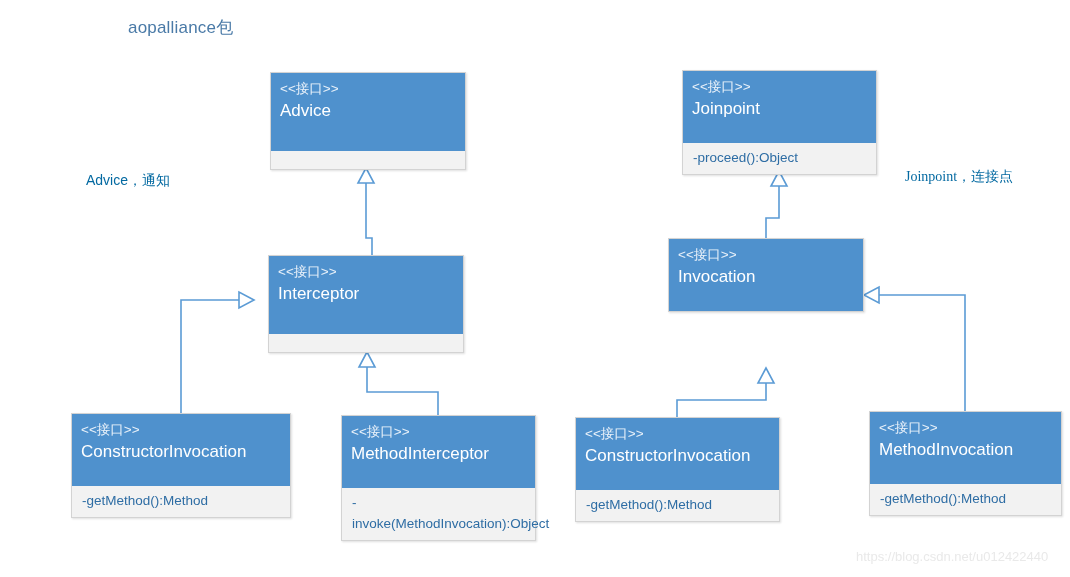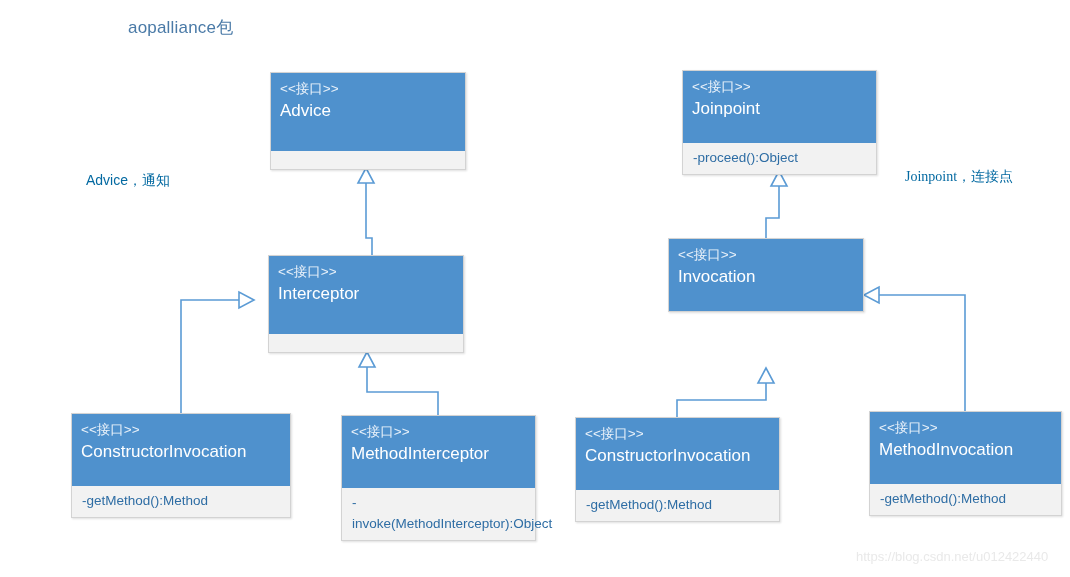--- a/index.html
+++ b/index.html
@@ -189,21 +189,21 @@
       <div class="uml-member">-getMethod():Method</div>
     </div>
   </div>
 
   <div class="uml-class" style="left:313px; top:415px; width:195px;">
     <div class="uml-header" style="height:72px;">
       <div class="uml-stereotype">&lt;&lt;接口&gt;&gt;</div>
       <div class="uml-name">MethodInterceptor</div>
     </div>
     <div class="uml-body">
-      <div class="uml-member">-invoke(MethodInterceptor):Object</div>
+      <div class="uml-member">-invoke(MethodInvocation):Object</div>
     </div>
   </div>
 
   <div class="uml-class" style="left:547px; top:417px; width:205px;">
     <div class="uml-header" style="height:72px;">
       <div class="uml-stereotype">&lt;&lt;接口&gt;&gt;</div>
       <div class="uml-name">ConstructorInvocation</div>
     </div>
     <div class="uml-body">
       <div class="uml-member">-getMethod():Method</div>

